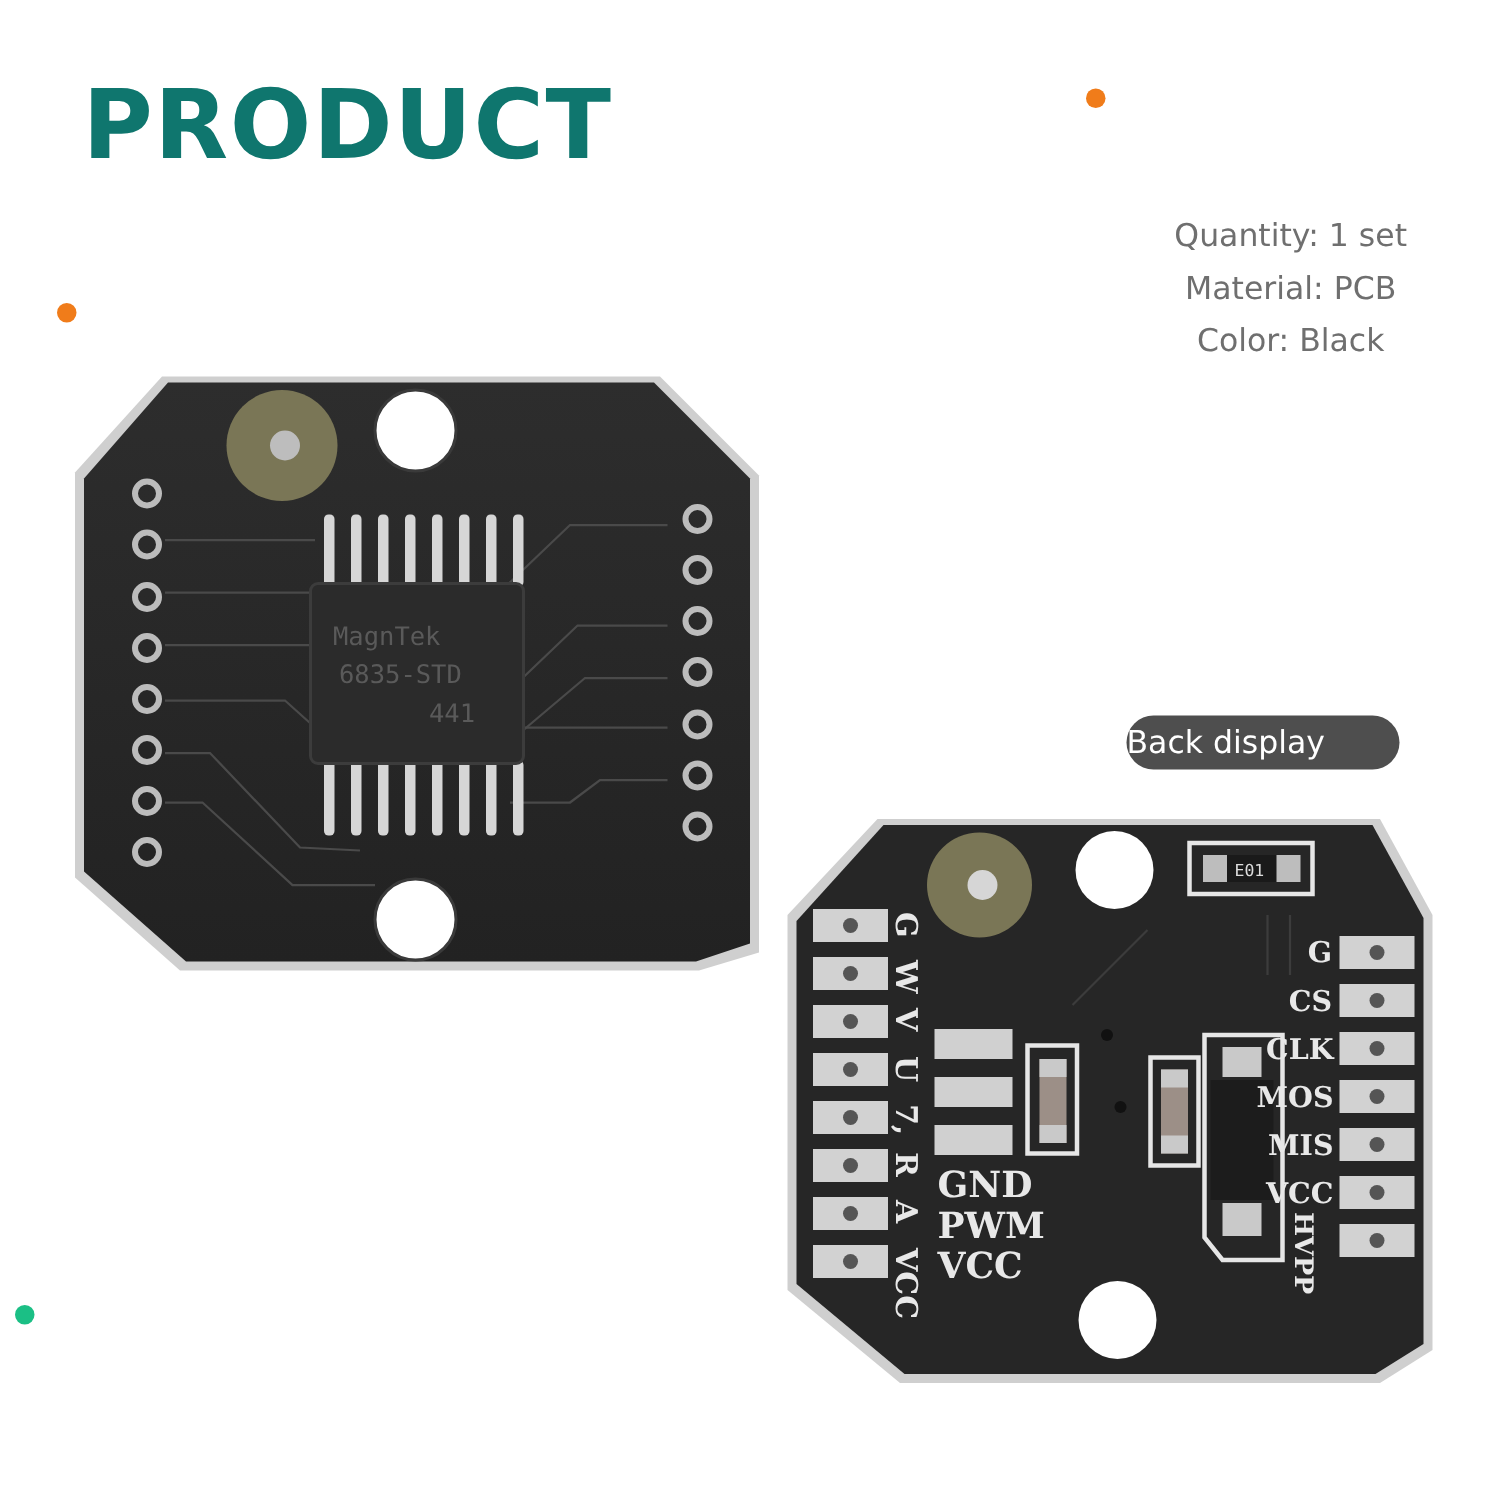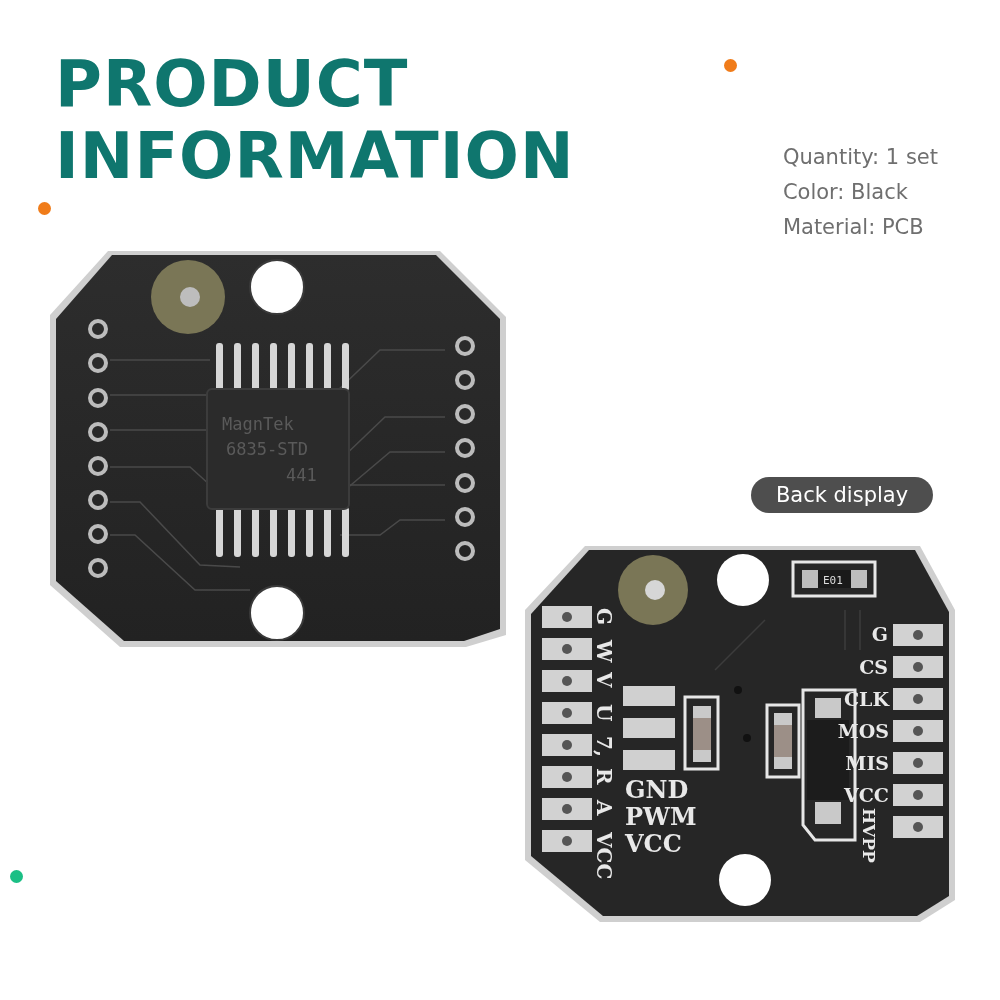--- a/index.html
+++ b/index.html
@@ -1,45 +1,44 @@
 <!DOCTYPE html>
 <html><head>
 <meta charset="utf-8">
 <style>
   html, body { margin:0; padding:0; }
   body { width:1000px; height:1000px; background:#ffffff; position:relative; overflow:hidden;
          font-family:"Liberation Sans", sans-serif; }
   .title { position:absolute; left:55px; top:48px; font-family:"DejaVu Sans", sans-serif; font-weight:bold;
            font-size:64px; line-height:72px; color:#0f766e; letter-spacing:1px; }
   .dot { position:absolute; width:13px; height:13px; border-radius:50%; }
-  .specs { position:absolute; right:62px; top:140px; text-align:left; color:#6f6f6f;
+  .specs { position:absolute; right:62px; top:140px; text-align:center; color:#6f6f6f;
            font-family:"DejaVu Sans", sans-serif; font-size:21px; line-height:35px; }
   .badge { position:absolute; left:751px; top:477px; width:182px; height:36px; border-radius:18px;
            background:#4e4e4e; color:#ffffff; font-family:"DejaVu Sans", sans-serif; font-size:21px;
-           line-height:36px; text-align:center; }
+           line-height:36px; }
   svg { position:absolute; }
   .silk { fill:#e8e8e8; font-family:"DejaVu Serif", serif; font-weight:bold; }
   .chiptxt { fill:#5a5a5a; font-family:"DejaVu Sans Mono", monospace; font-size:17px; }
 </style>
 </head>
 <body>
 
 <div class="title">
   <div>PRODUCT</div>
-  <div>INFORMATION</div>
 </div>
 
 <div class="dot" style="left:38px;top:202px;background:#f07c1a;"></div>
 <div class="dot" style="left:724px;top:59px;background:#f07c1a;"></div>
 <div class="dot" style="left:10px;top:870px;background:#1bbf85;"></div>
 
 <div class="specs">
   <div>Quantity: 1 set</div>
+  <div>Material: PCB</div>
   <div>Color: Black</div>
-  <div>Material: PCB</div>
 </div>
 
 <div class="badge">Back display</div>
 
 <svg style="left:40px;top:245px;" width="480" height="420" viewBox="0 0 480 420">
   <defs>
     <linearGradient id="pcbg" x1="0" y1="0" x2="0" y2="1">
       <stop offset="0" stop-color="#2d2d2d"></stop>
         <stop offset="1" stop-color="#222"></stop>
     </linearGradient>

